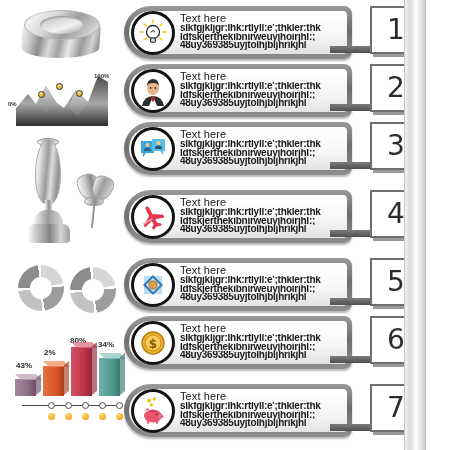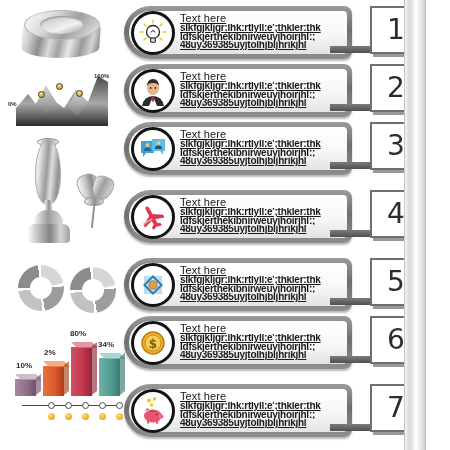--- a/index.html
+++ b/index.html
@@ -110,21 +110,21 @@
   .pill-inner{
     position:absolute;left:5px;top:5px;width:218px;height:43px;
     border-radius:22px 4px 4px 22px;
     background:linear-gradient(180deg,#ffffff 0%,#f7f7f7 55%,#e3e3e3 100%);
   }
   .badge{
     position:absolute;left:7px;top:5px;width:44px;height:44px;border-radius:50%;
     background:#ffffff;border:3px solid #131313;box-sizing:border-box;
     display:flex;align-items:center;justify-content:center;overflow:hidden;
   }
-  .txt{position:absolute;left:56px;top:6px;width:162px;color:#1a1a1a;text-decoration:underline;}
+  .txt{position:absolute;left:56px;top:6px;width:162px;color:#1a1a1a;}
   .txt .t-head{font-size:11px;line-height:12px;letter-spacing:.1px;}
   .txt .t-line{font-size:10px;line-height:8.6px;font-weight:bold;letter-spacing:-.25px;white-space:nowrap;overflow:hidden;}
 
   
   .connector{position:absolute;left:206px;top:40px;height:7px;
     background:linear-gradient(180deg,#7c7c7c,#4f4f4f);}
   .numbox{
     position:absolute;width:52px;height:48px;background:#ffffff;
     border:2px solid #6f6f6f;box-sizing:border-box;
     box-shadow:3px 3px 0 rgba(70,70,70,.55);
@@ -193,23 +193,23 @@
     <div class="donut" style="left:18px;top:265px;">
       <div class="ring"></div>
       <div class="hole"></div>
     </div>
     <div class="donut" style="left:70px;top:267px;">
       <div class="ring"></div>
       <div class="hole"></div>
     </div>
 
     <div class="bars">
-      <div class="bar-lbl" style="left:10px;top:35px;">10%</div>
+      <div class="bar-lbl" style="left:10px;top:35px;">43%</div>
       <div class="bar-lbl" style="left:38px;top:22px;">2%</div>
-      <div class="bar-lbl" style="left:64px;top:3px;">80%</div>
+      <div class="bar-lbl" style="left:64px;top:10px;">80%</div>
       <div class="bar-lbl" style="left:92px;top:14px;">34%</div>
 
       <div class="bar3d" style="left:9px;width:21px;height:17px;">
         <div class="bar-face" style="height:17px;background:linear-gradient(90deg,#a489a0,#8f6d86 60%,#6f5068);"></div>
         <div class="bar-top" style="top:-5px;background:#bda6b9;"></div>
         <div class="bar-side" style="height:17px;background:#6a4c63;"></div>
       </div>
       <div class="bar3d" style="left:37px;width:21px;height:30px;">
         <div class="bar-face" style="height:30px;background:linear-gradient(90deg,#e7713f,#d9572a 60%,#ad3f18);"></div>
         <div class="bar-top" style="top:-5px;background:#f09062;"></div>

